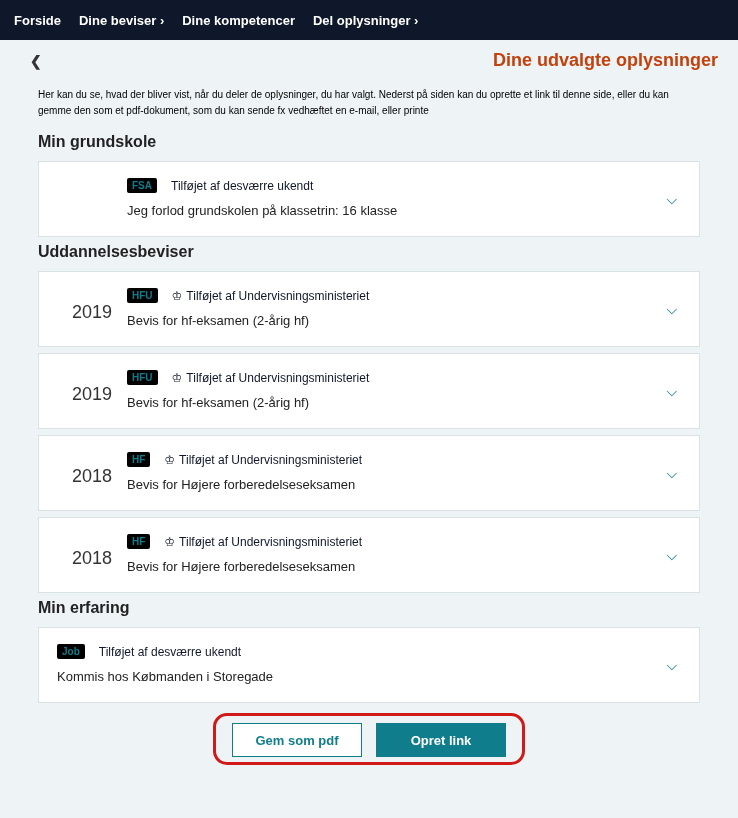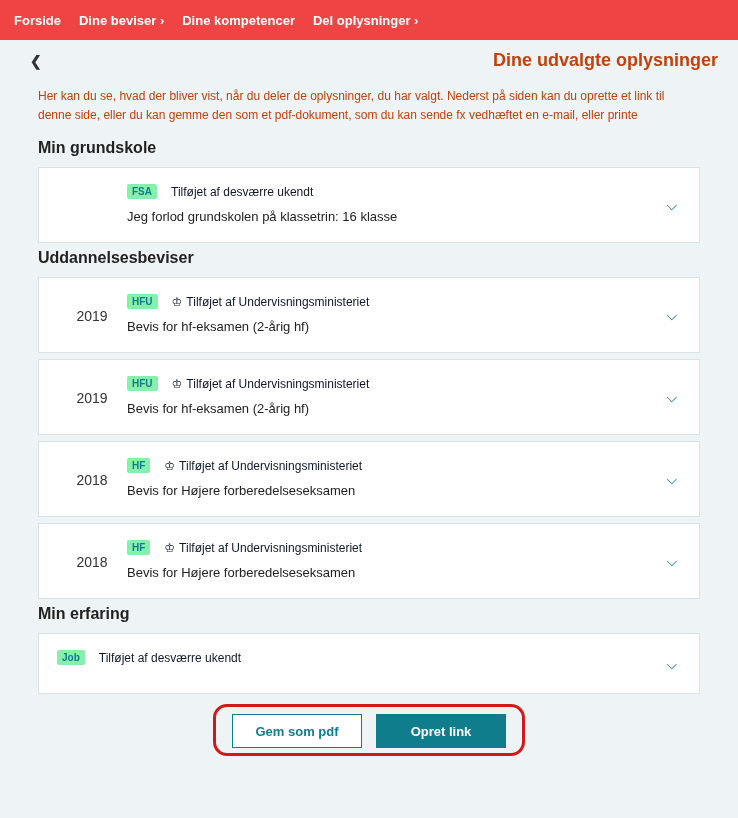--- a/index.html
+++ b/index.html
@@ -4,21 +4,21 @@
 <style>
   * { box-sizing: border-box; margin: 0; padding: 0; }
   body {
     font-family: Arial, Helvetica, sans-serif;
     background: #eef3f5;
     width: 738px;
     color: #333;
     font-size: 13px;
   }
   .topnav {
-    background: #ef4444;
+    background: #0f172a;
     display: flex;
     align-items: center;
     padding: 0 14px;
     height: 40px;
     color: #fff;
     font-size: 13px;
   }
   .topnav .nav-left { display: flex; gap: 18px; }
   .topnav .nav-left .nav-item,
   .topnav .nav-right { font-weight: bold; cursor: pointer; }
@@ -38,48 +38,48 @@
   }
   .subheader .title {
     flex: 1;
     text-align: right;
     font-weight: bold;
     font-size: 18px;
     color: #c2410c;
   }
   .intro {
     padding: 4px 38px 14px;
-    font-size: 12px;
-    color: #c2410c;
+    font-size: 10px;
+    color: #000000;
     line-height: 1.6;
   }
   .section { padding: 0 38px; }
   .section-title { font-weight: bold; font-size: 16px; color: #222; margin-bottom: 10px; }
   .card {
     background: #fff;
     border: 1px solid #d9e2e5;
     padding: 16px 18px 18px;
     margin-bottom: 6px;
     display: flex;
     align-items: flex-start;
     position: relative;
   }
   .card .yearcol {
     width: 70px;
-    font-size: 14px;
+    font-size: 18px;
     color: #333;
     padding-top: 14px;
     text-align: center;
   }
   .card .yearcol.compact { padding-top: 0; line-height: 1.4; }
   .card .body { flex: 1; }
   .card .topline { display: flex; align-items: center; gap: 14px; margin-bottom: 10px; font-size: 12px; }
   .card .tag {
     color: #0f7d8c;
-    background: #86efac;
+    background: #000000;
     font-size: 10px;
     font-weight: bold;
     padding: 2px 5px;
     border-radius: 2px;
   }
   .card .added { color: #0f172a; font-size: 12px; }
   .crown { font-size: 12px; margin-right: 4px; }
   .card .desc { font-size: 13px; color: #222; }
   .chev {
     position: absolute;
@@ -205,20 +205,21 @@
 </div>
 
 <div class="section">
   <div class="section-title">Min erfaring</div>
   <div class="card">
     <div class="body">
       <div class="topline">
         <span class="tag">Job</span>
         <span class="added">Tilføjet af desværre ukendt</span>
       </div>
+      <div class="desc">Kommis hos Købmanden i Storegade</div>
     </div>
     <div class="chev">⌵</div>
   </div>
 </div>
 
 <div class="footerbar">
   <div class="highlight-box"></div>
   <button class="btn btn-outline">Gem som pdf</button>
   <button class="btn btn-solid">Opret link</button>
 </div>

